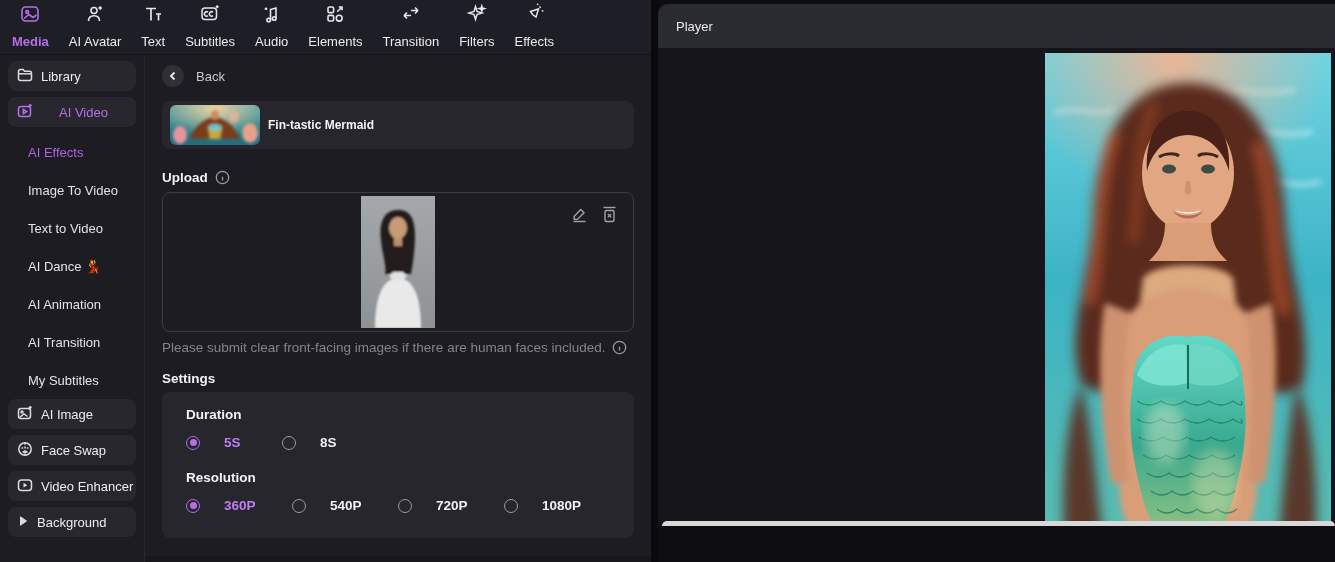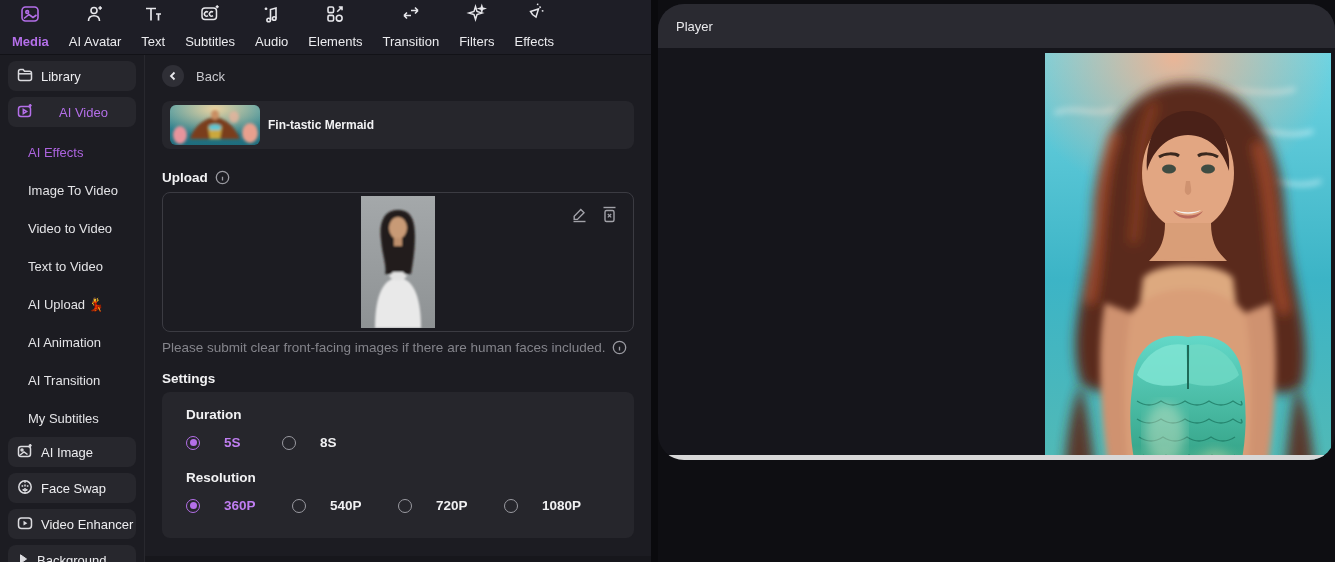--- a/index.html
+++ b/index.html
@@ -69,22 +69,22 @@
            flex-shrink:0; position:relative; }
   .opt.selected .radio { border-color:#b46fe9; }
   .opt.selected .radio::after { content:""; position:absolute; inset:2.5px; border-radius:50%;
                                 background:#b46fe9; }
   .opt-text { font-size:13.5px; font-weight:700; color:#f0f0f2; }
   .opt.selected .opt-text { color:#c07ef2; }
 
   
   .divider { width:7px; flex-shrink:0; background:#0a0a0d; }
   .player-pane { flex:1; position:relative; background:#0e0e12; padding-top:4px; min-width:0; }
-  .player-inner { height:456px; border-top-left-radius:10px; overflow:hidden; background:#15151b;
-                  position:relative;border-radius:26px; }
+  .player-inner { height:522px; border-top-left-radius:10px; overflow:hidden; background:#15151b;
+                  position:relative; }
   .player-header { height:44px; background:#2a2a31; display:flex; align-items:center;
                    padding-left:18px; }
   .player-title { font-size:13px; color:#e9e9ec; }
   .player-video { position:absolute; top:49px; right:4px; width:286px; height:503px; }
   .player-video svg { display:block; }
   .bottom-strip { position:absolute; left:4px; right:0; bottom:0; height:5px; background:#d8d8d8;
                   border-radius:6px 6px 0 0; }
 </style>
 </head>
 <body>
@@ -206,27 +206,24 @@
           </span>
           <span>AI Video</span>
         </div>
         <div class="sb-sub active">
           <span>AI Effects</span>
         </div>
         <div class="sb-sub">
           <span>Image To Video</span>
         </div>
         <div class="sb-sub">
-          <span>Video to Video</span>
+          <span>Text to Video</span>
         </div>
         <div class="sb-sub">
-          <span>Text to Video</span>
-        </div>
-        <div class="sb-sub">
-          <span>AI Upload 💃</span>
+          <span>AI Dance 💃</span>
         </div>
         <div class="sb-sub">
           <span>AI Animation</span>
         </div>
         <div class="sb-sub">
           <span>AI Transition</span>
         </div>
         <div class="sb-sub">
           <span>My Subtitles</span>
         </div>

